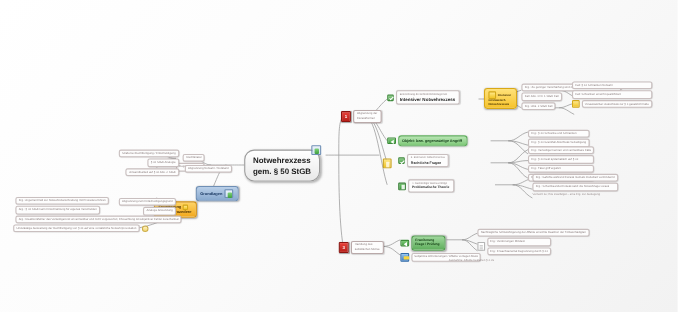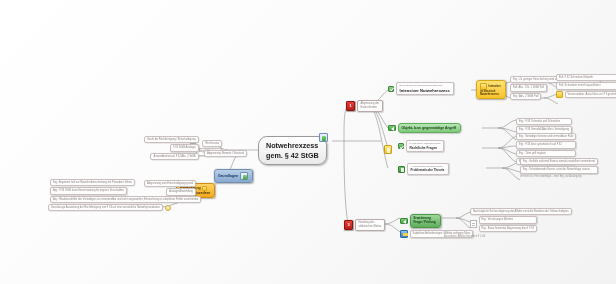--- a/index.html
+++ b/index.html
@@ -2,21 +2,21 @@
 <html><head>
 <meta charset="utf-8">
 <style>
   html,body{margin:0;padding:0;}
   body{
     width:616px;height:284px;overflow:hidden;
     font-family:"Liberation Sans", sans-serif;
     background:linear-gradient(135deg,#ffffff 0%,#fcfcfc 40%,#f2f2f2 100%);
     position:relative;
   }
-  #canvas{position:absolute;inset:0;margin-left:36px;}
+  #canvas{position:absolute;inset:0;}
   svg.links{position:absolute;left:0;top:0;width:616px;height:284px;pointer-events:none;}
 
   .node{position:absolute;box-sizing:border-box;white-space:nowrap;}
 
   
   .central{
     background:linear-gradient(to bottom,#ffffff,#e9e9e9);
     border:1px solid #9a9a9a;border-radius:9px;
     padding:4px 7px;font-size:7.2px;font-weight:bold;color:#1a1a1a;
     line-height:1.35;box-shadow:1px 1px 2px rgba(0,0,0,.28);
@@ -188,21 +188,21 @@
       <path d="M206 150 C 200 150, 196 168, 188 182"></path>
       <path d="M160 188 C 152 188, 150 182, 142 180"></path>
       <path d="M160 188 C 152 188, 150 188, 142 188"></path>
       <path d="M160 188 C 152 188, 150 194, 142 198"></path>
       <path d="M160 196 C 150 198, 140 206, 120 208"></path>
     </g>
   </svg>
 
   <div class="node central" style="left:222px;top:136px;">
     <div>Notwehrexzess</div>
-    <div>gem. § 42 StGB</div>
+    <div>gem. § 50 StGB</div>
   </div>
 
   <div class="node" style="left:283px;top:128px;">
     <span class="icon ico-img"></span>
   </div>
 
   <div class="node row" style="left:310px;top:100px;">
     <div class="num">1</div>
     <div class="sub hi col" style="padding:1px 3px;">
       <span>Abgrenzung der</span>

